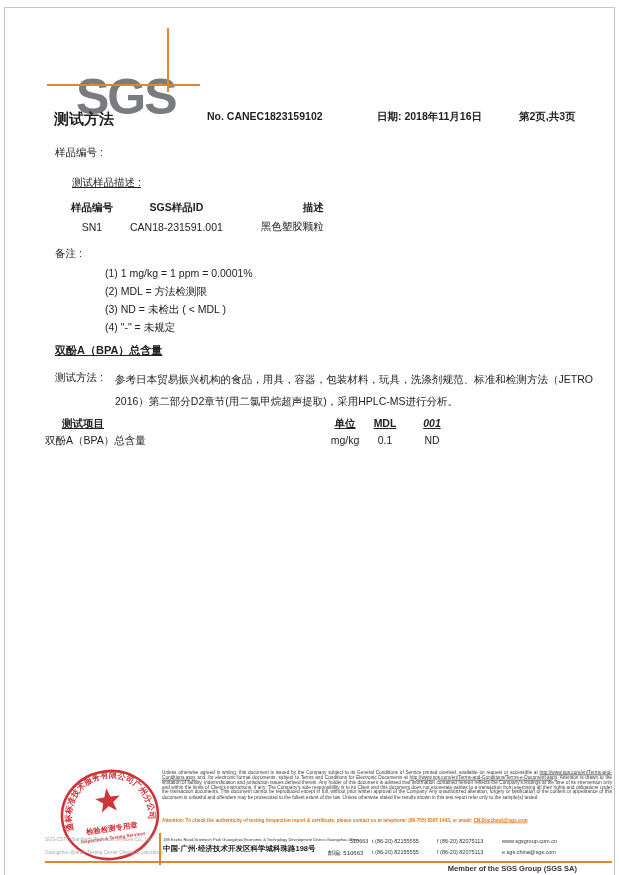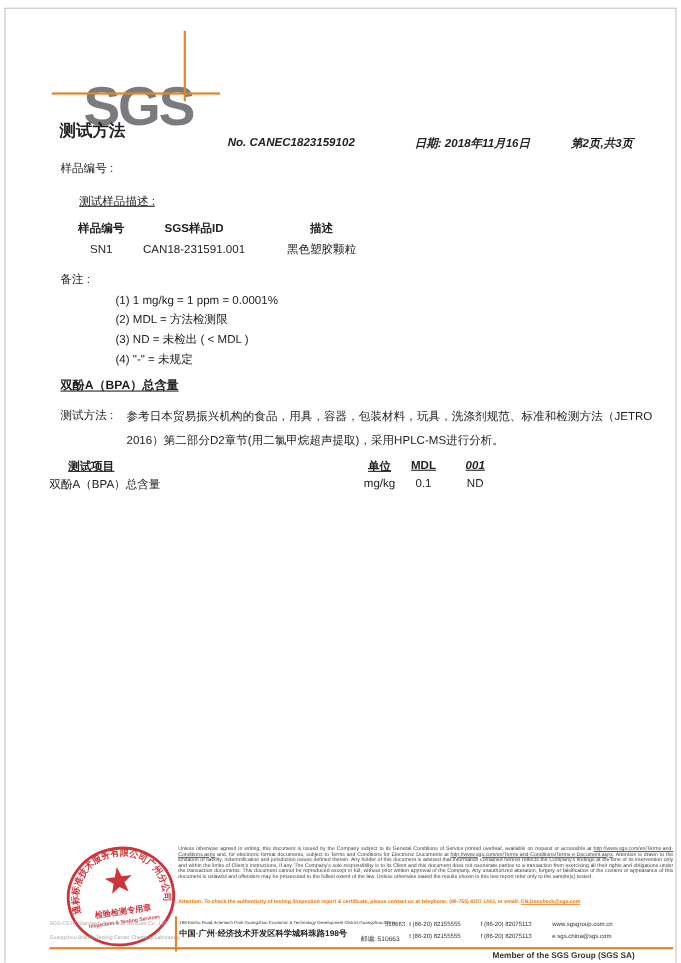--- a/index.html
+++ b/index.html
@@ -13,32 +13,32 @@
   .sheet-border {
     position:absolute; left:4px; top:7px; right:4px; bottom:-2px;
     border:1px solid #c6c6c6; border-bottom:none; pointer-events:none;
   }
   
   .logo-text { left:76px; top:36px; font-size:50px; font-weight:bold;
     color:#7a7b7e; letter-spacing:-2px; line-height:1;margin-top:36px; }
   .logo-hline { left:47px; top:84px; width:153px; height:2px; background:#e0872b; }
   .logo-vline { left:167px; top:28px; width:2px; height:64px; background:#e0872b; }
   .report-title { left:54px; top:110px; font-size:15px; font-weight:bold; }
-  .hdr { font-size:10.5px; font-weight:bold; top:124px;font-style:italic; }
+  .hdr { font-size:10.5px; font-weight:bold; top:110px; }
   
   .body-txt { font-size:10.5px; }
   .u { text-decoration:underline; }
   .b { font-weight:bold; }
   .i { font-style:italic; }
   
   table.sample { position:absolute; left:54px; top:198px; border-collapse:collapse; }
   table.sample td { font-size:10.5px; padding:0; height:19px; vertical-align:middle; white-space:nowrap; }
   table.sample .c1 { width:76px; text-align:center; }
   table.sample .c2 { width:74px; text-align:center; }
-  table.sample .c3 { padding-left:38px; text-align:center; }
+  table.sample .c3 { padding-left:38px; text-align:right; }
   table.sample tr.hd td { font-weight:bold; }
   
   .notes { left:105px; top:264px; font-size:10.5px; line-height:18px; }
   .bpa-heading { left:55px; top:343px; font-size:11px; font-weight:bold; text-decoration:underline; }
   .method-label { left:55px; top:371px; font-size:10.5px; }
   .method-para { left:115px; top:369px; width:478px; font-size:10.5px; line-height:21.5px; text-align:justify; }
   
   .rt { font-size:10.5px; white-space:nowrap; }
   .rt.cell { width:44px; text-align:center; }
   

